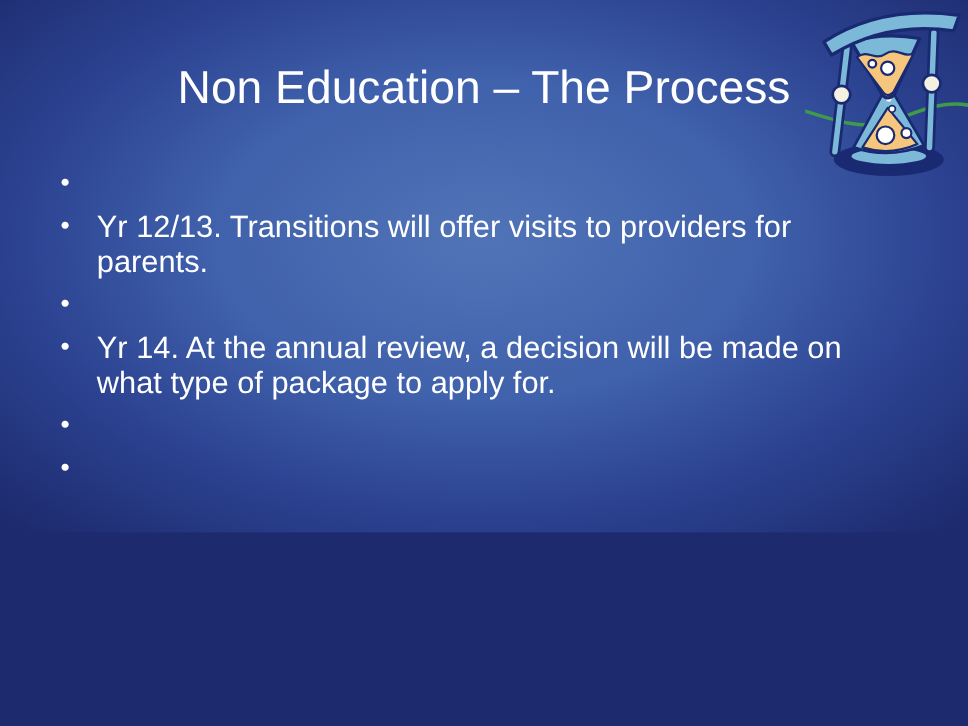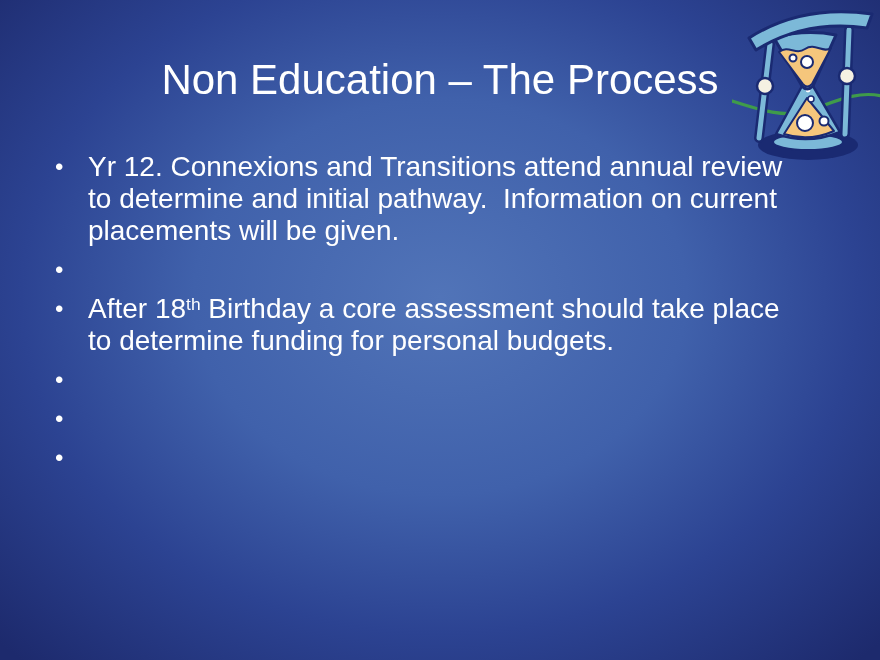--- a/index.html
+++ b/index.html
@@ -16,21 +16,21 @@
   }
   * { margin: 0; padding: 0; box-sizing: border-box; }
   html, body { width: 880px; height: 660px; overflow: hidden; }
   body {
     font-family: "Liberation Sans", "DejaVu Sans", sans-serif;
     background: #1d2a6d;
   }
   .slide {
     position: relative;
     width: 880px;
-    height: 660px;
+    height: 484px;
     overflow: hidden;
     background: radial-gradient(ellipse 70% 75% at 50% 45%,
       var(--bg-center) 0%,
       var(--bg-mid1) 40%,
       var(--bg-mid2) 68%,
       var(--bg-edge) 100%);
     color: var(--text-white);
   }
   .title {
     margin: 54px 60px 0 60px;
@@ -80,31 +80,31 @@
 </head>
 <body>
 
 <div class="slide">
 
   <h1 class="title">Non Education – The Process</h1>
 
   <ul class="bullets">
     <li class="bullet-item">
       <span class="dot">•</span>
-      <span class="txt">Yr 12. Connexions and Transitions attend annual review to determine and initial pathway.  Information on current placements will be given.</span>
+    </li>
+    <li class="bullet-item">
+      <span class="dot">•</span>
+      <span class="txt">Yr 12/13. Transitions will offer visits to providers for parents.</span>
     </li>
     <li class="bullet-item">
       <span class="dot">•</span>
     </li>
     <li class="bullet-item">
       <span class="dot">•</span>
-      <span class="txt"><span>After 18</span><sup>th</sup><span> Birthday a core assessment should take place to determine funding for personal budgets.</span></span>
-    </li>
-    <li class="bullet-item">
-      <span class="dot">•</span>
+      <span class="txt">Yr 14. At the annual review, a decision will be made on what type of package to apply for.</span>
     </li>
     <li class="bullet-item">
       <span class="dot">•</span>
     </li>
     <li class="bullet-item">
       <span class="dot">•</span>
     </li>
   </ul>
 
   <svg class="hourglass" viewBox="0 0 150 168" width="150" height="168" aria-hidden="true">

